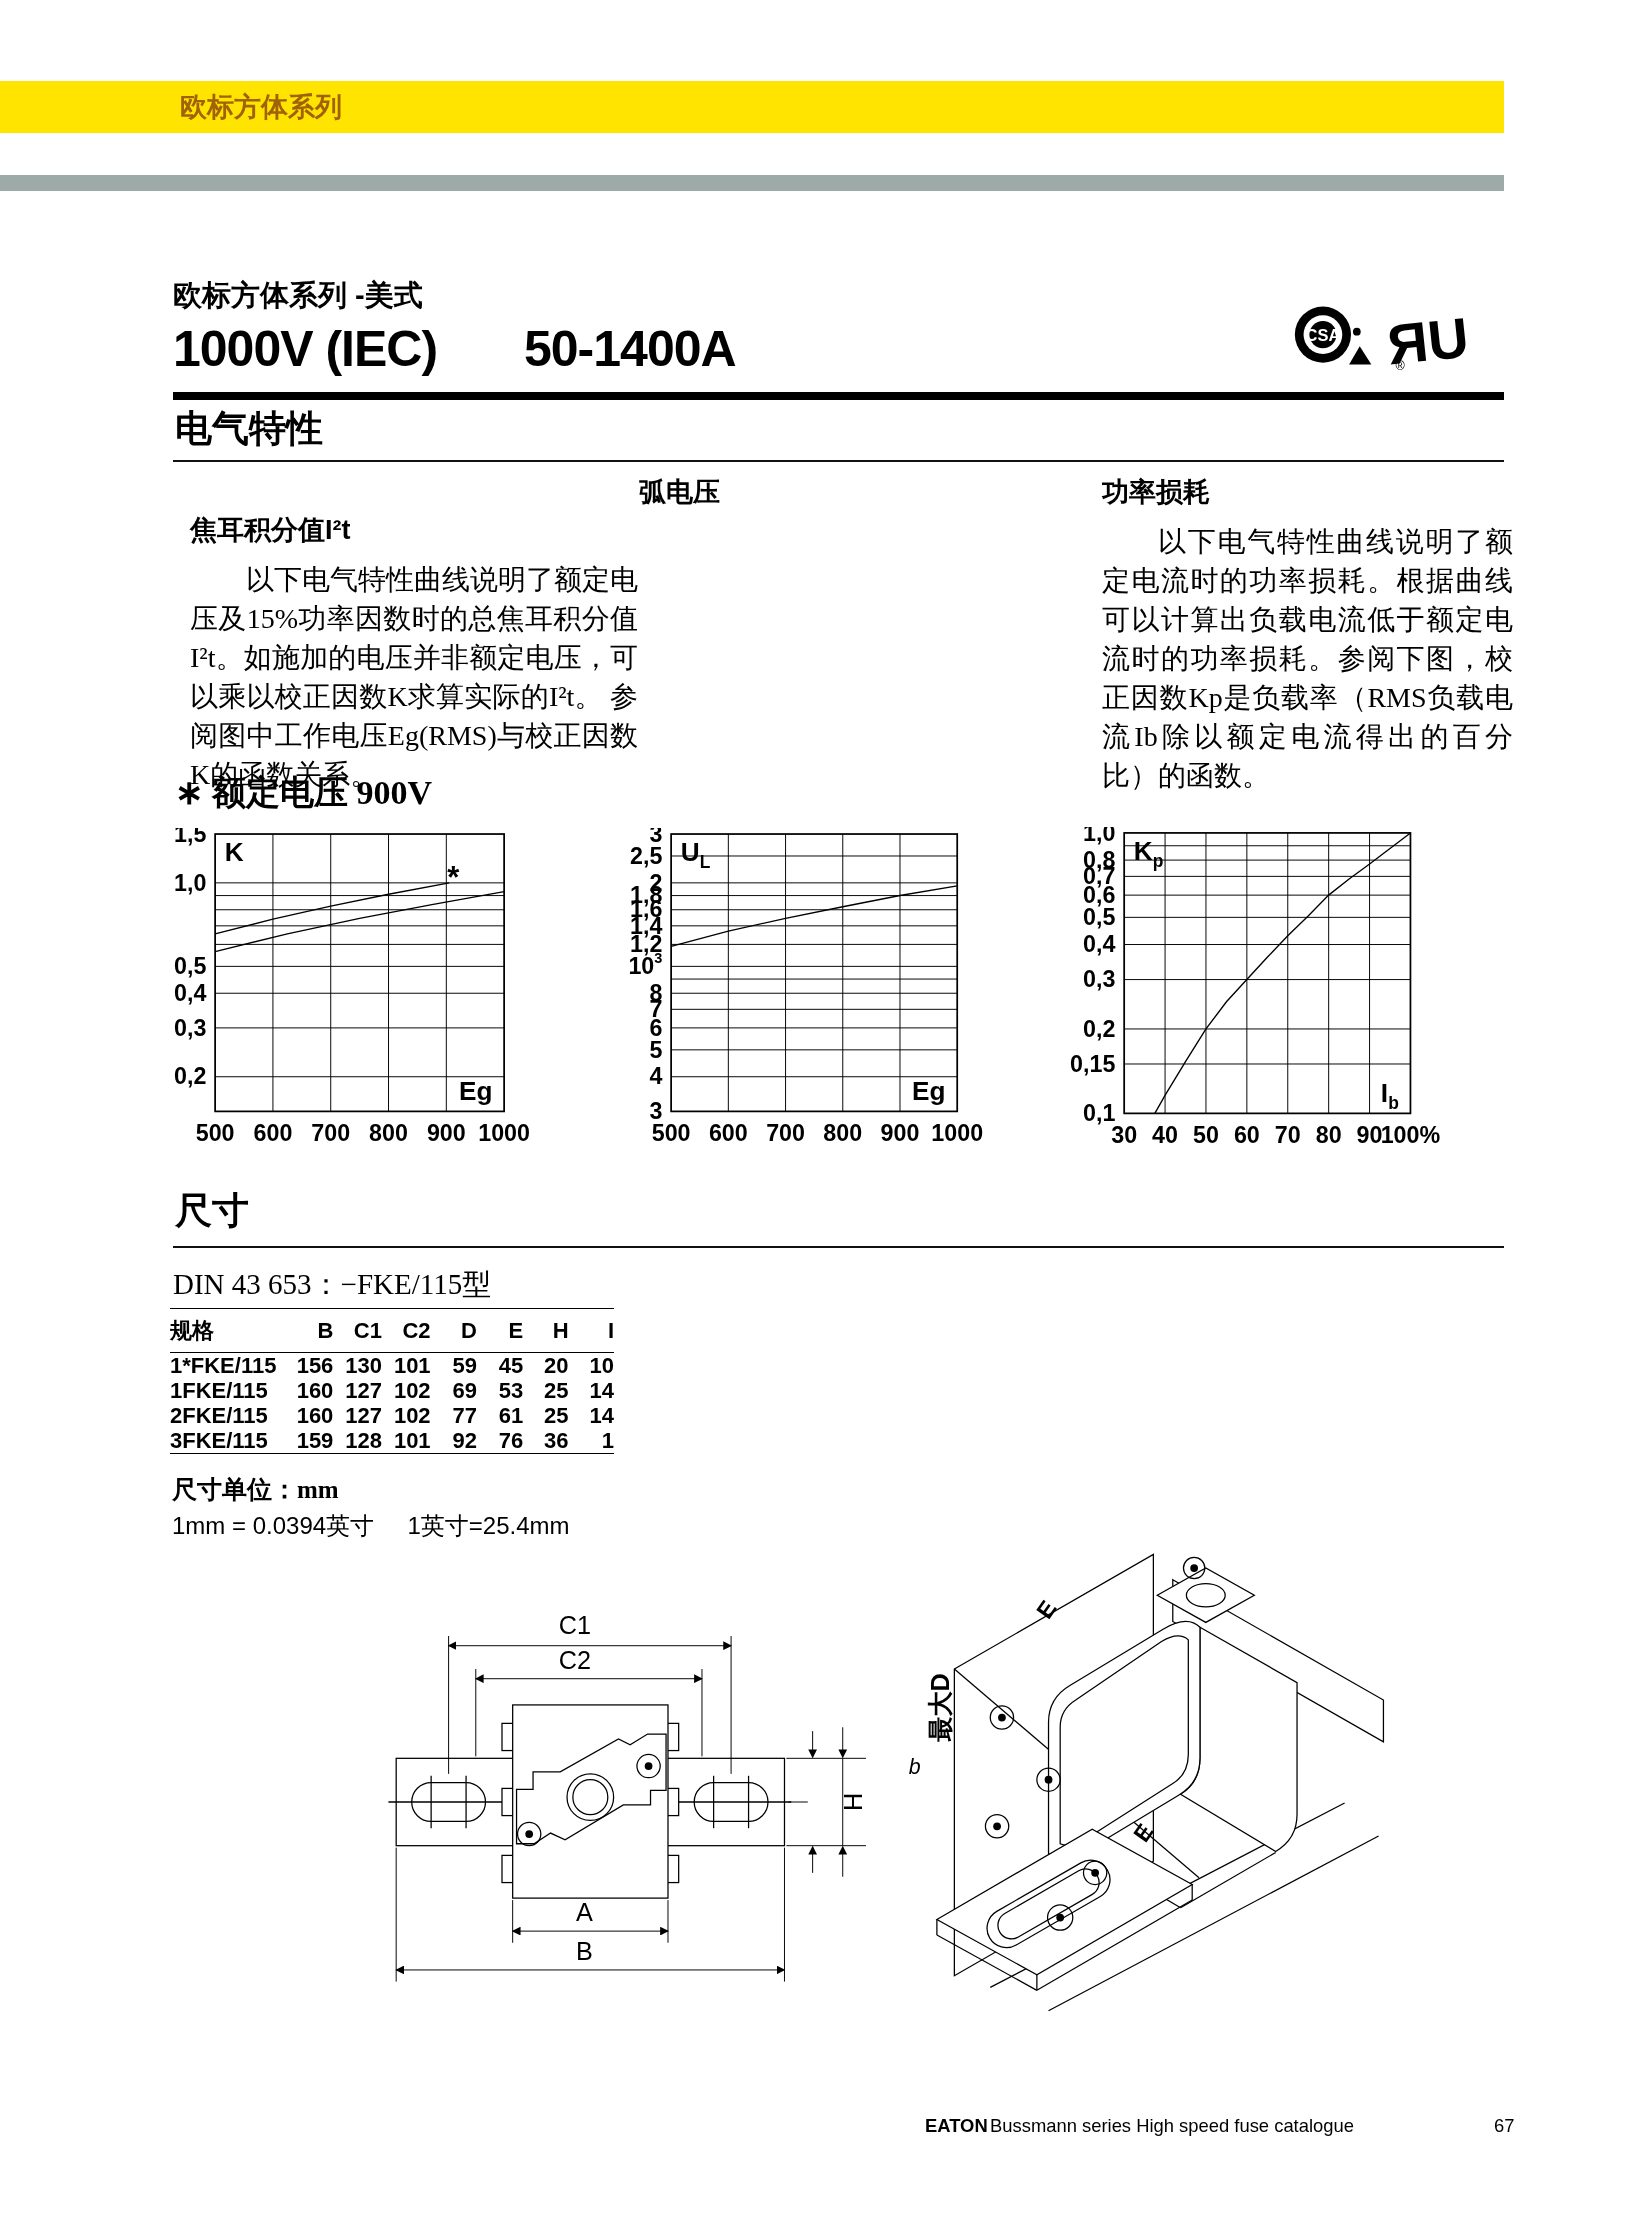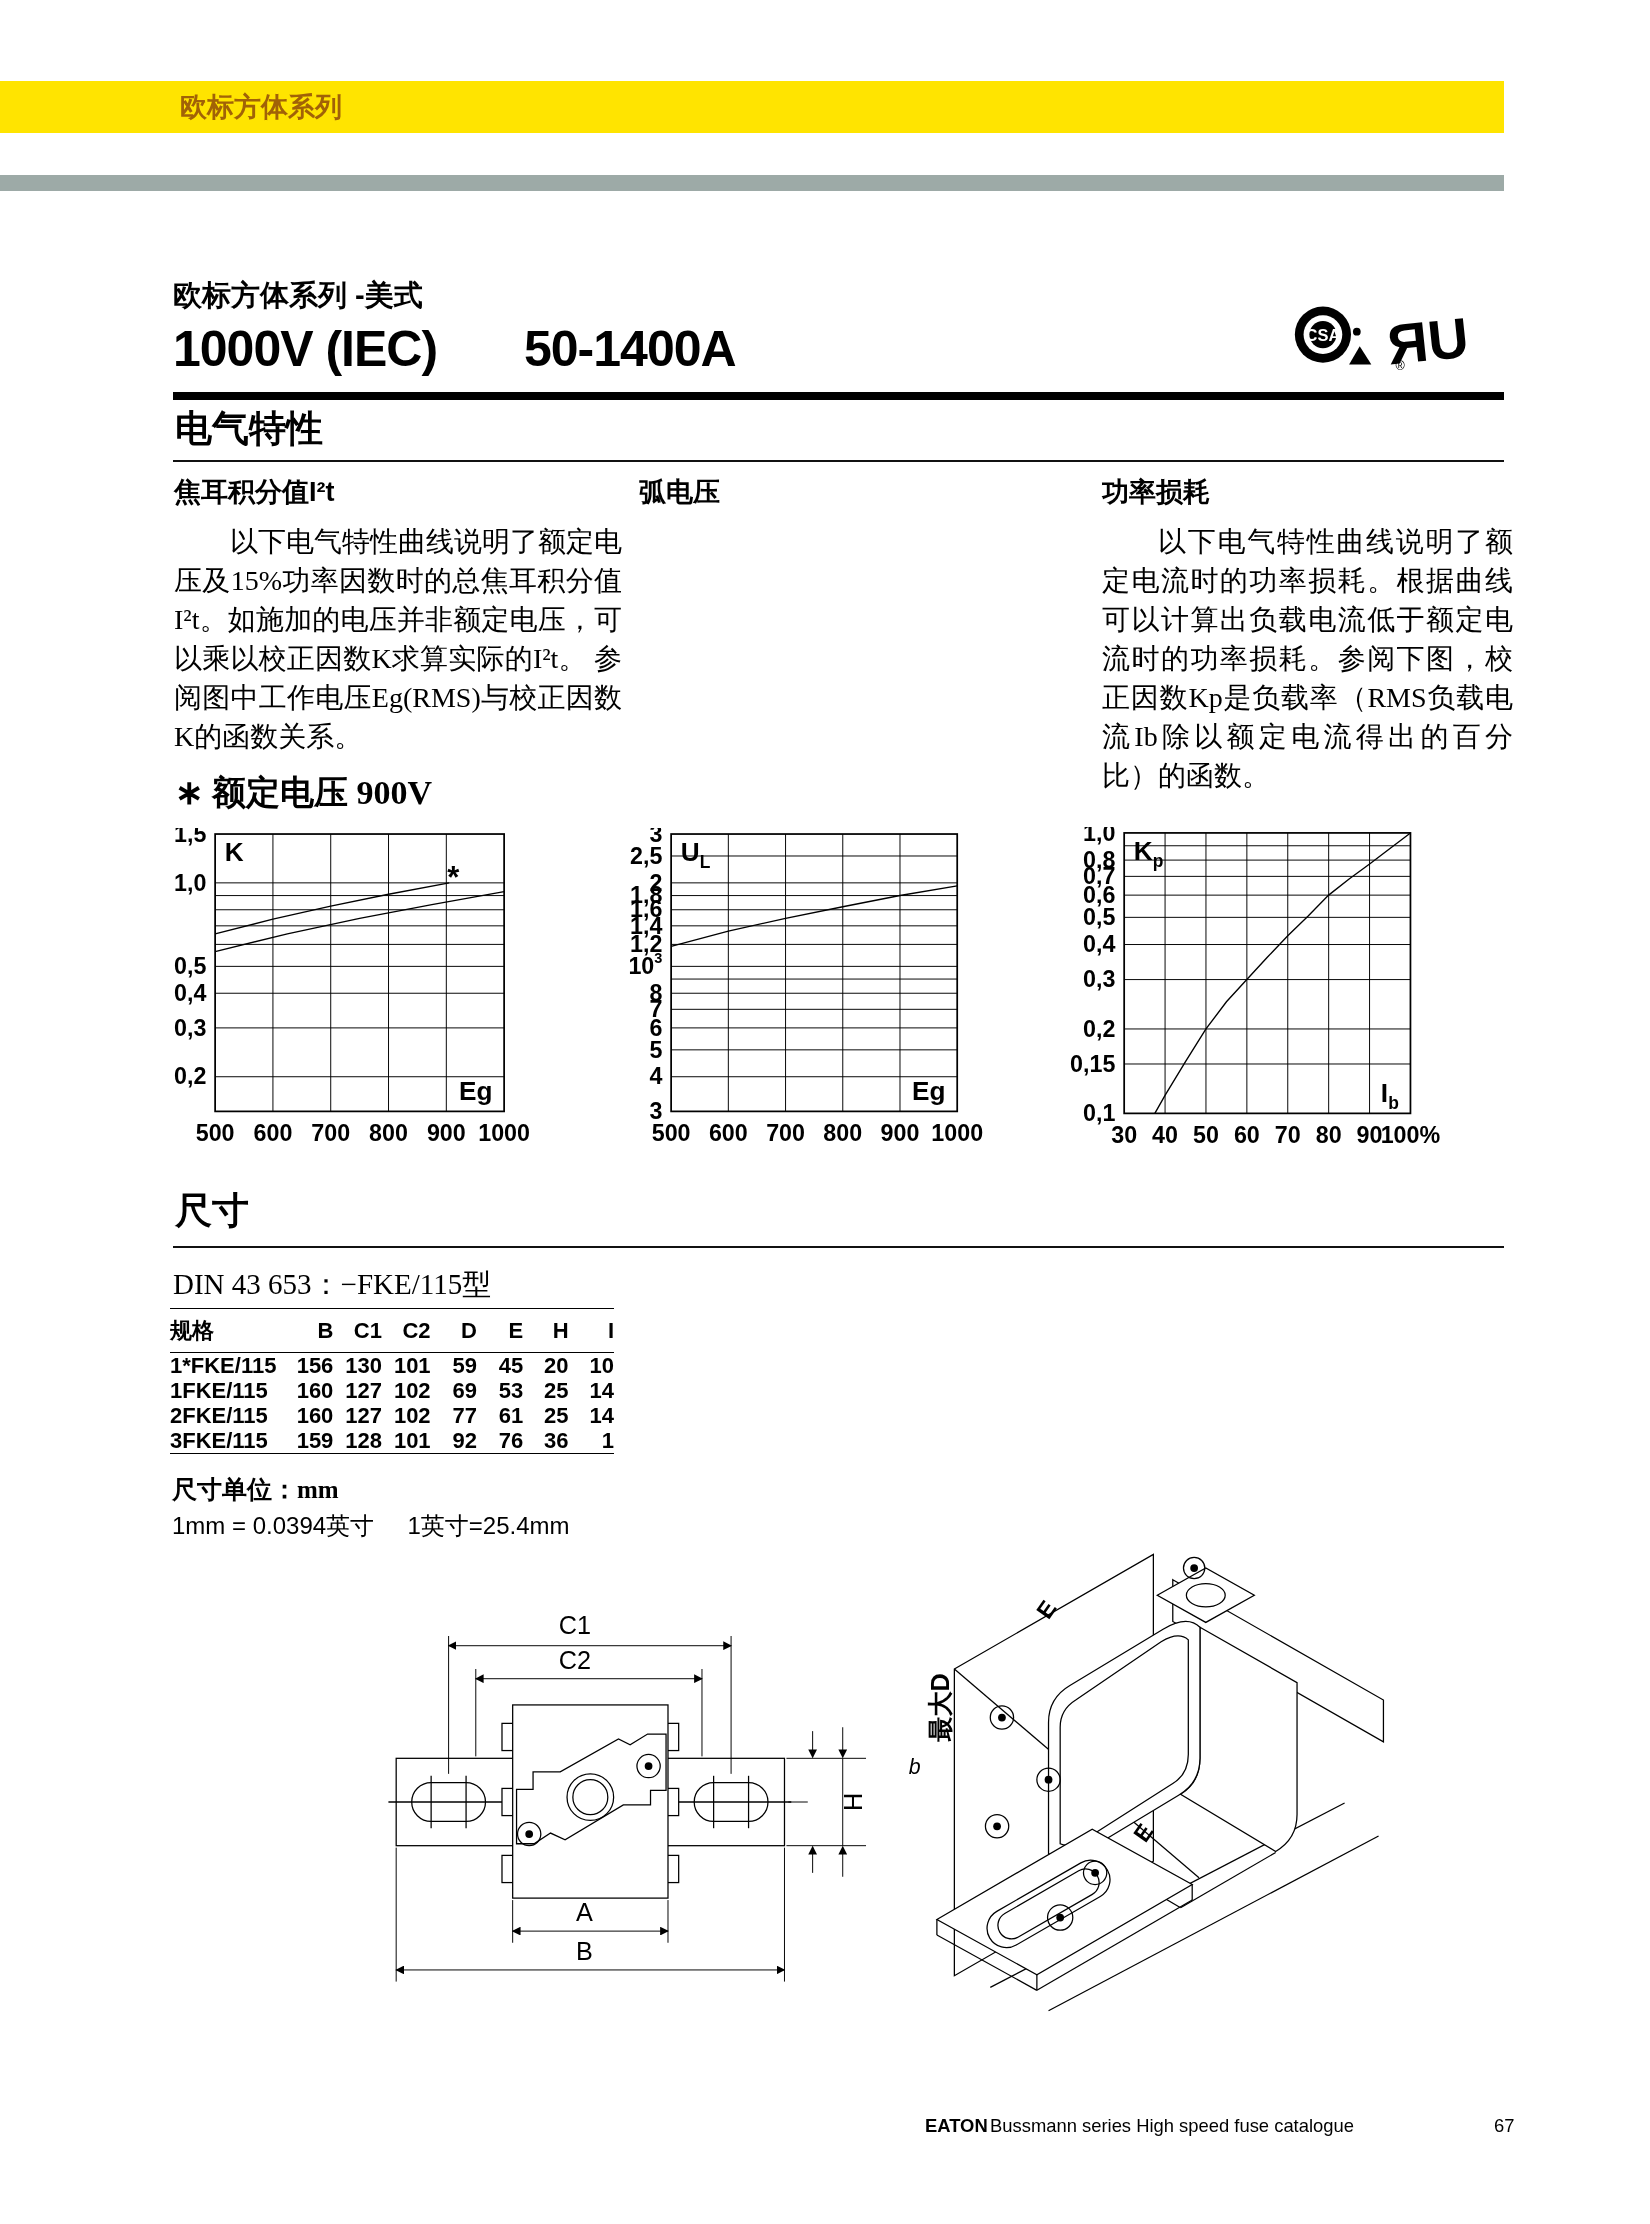--- a/index.html
+++ b/index.html
@@ -67,21 +67,21 @@
     <g>
       <text x="112" y="76" font-size="58" font-weight="900" transform="rotate(-6 112 76)">ЯU</text>
       <text x="118" y="82" font-size="13">®</text>
     </g>
   </svg>
 
   <div class="abs rule-thick"></div>
   <div class="abs sec-title" style="top:404px;">电气特性</div>
   <div class="abs rule-thin" style="top:460px;"></div>
 
-  <div class="abs col" style="left:174px;width:448px;">
+  <div class="abs col" style="left:190px;width:448px;margin-top:38px;">
     <h3>焦耳积分值I²t</h3>
     <p>以下电气特性曲线说明了额定电压及15%功率因数时的总焦耳积分值I²t。如施加的电压并非额定电压，可以乘以校正因数K求算实际的I²t。 参阅图中工作电压Eg(RMS)与校正因数K的函数关系。</p>
   </div>
   <div class="abs col" style="left:639px;width:442px;">
     <h3>弧电压</h3>
   </div>
   <div class="abs col" style="left:1102px;width:411px;">
     <h3>功率损耗</h3>
     <p>以下电气特性曲线说明了额定电流时的功率损耗。根据曲线可以计算出负载电流低于额定电流时的功率损耗。参阅下图，校正因数Kp是负载率（RMS负载电流Ib除以额定电流得出的百分比）的函数。</p>
   </div>

